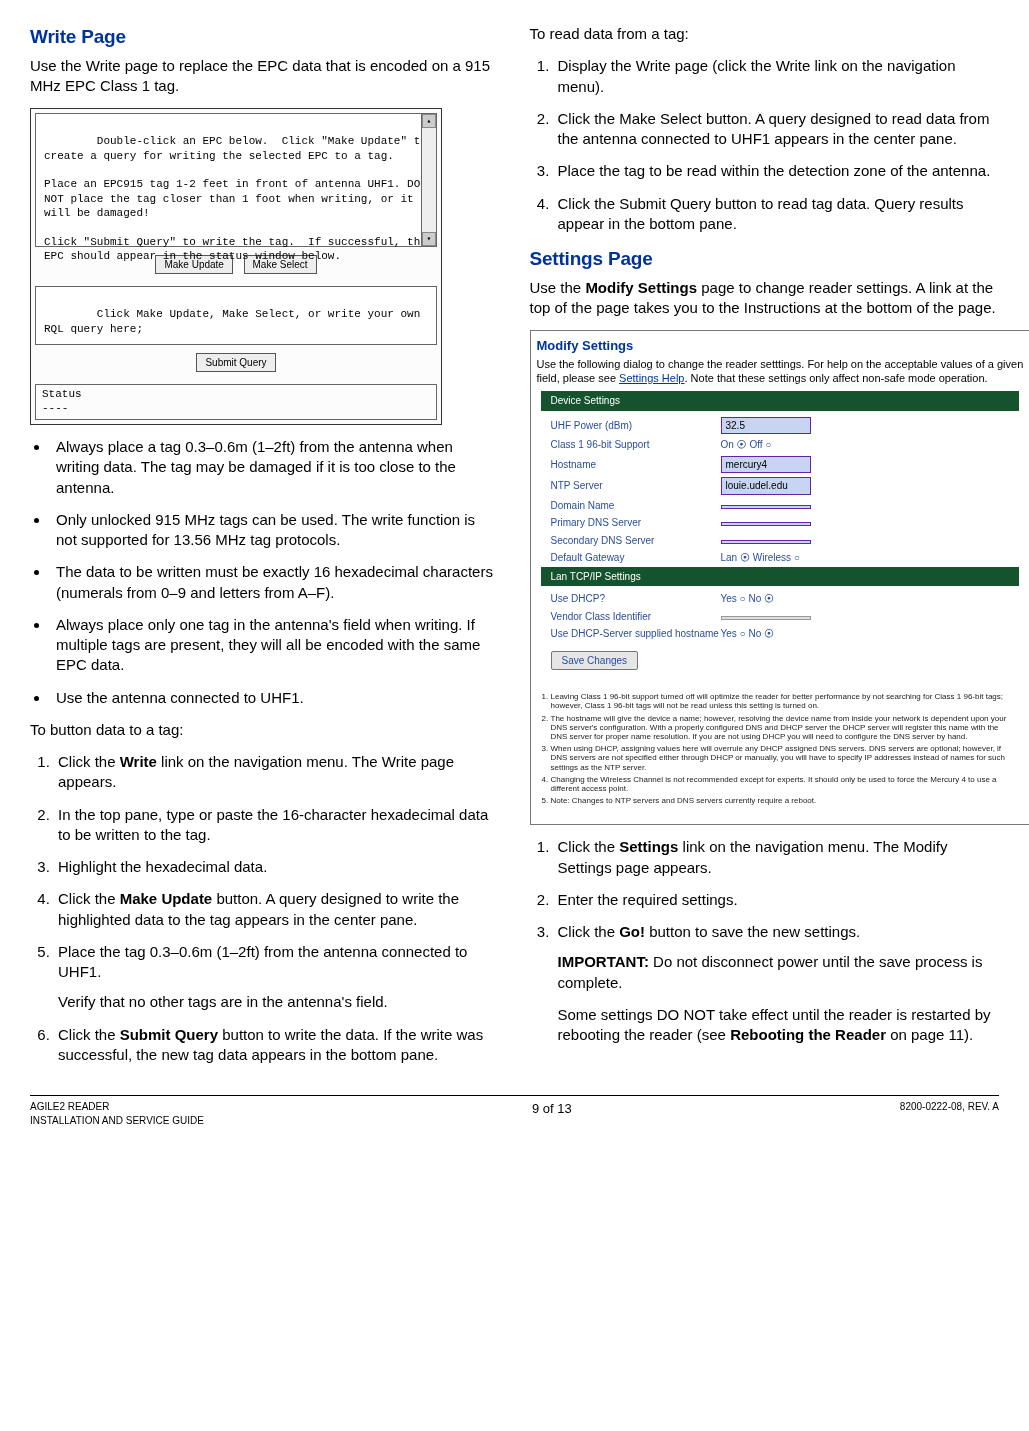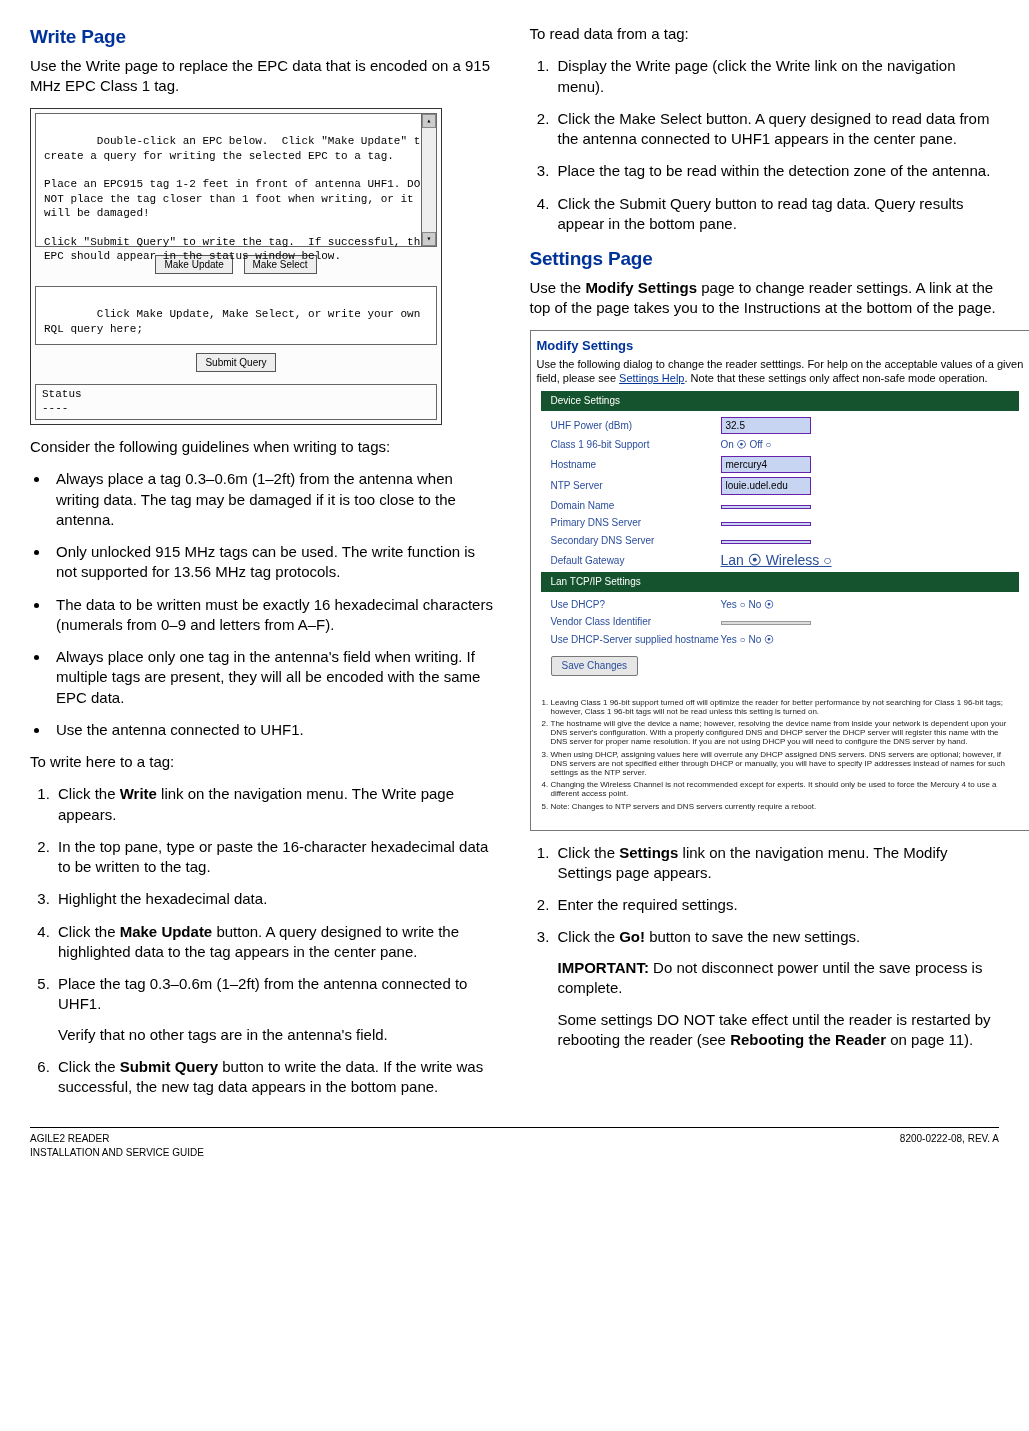--- a/index.html
+++ b/index.html
@@ -111,30 +111,29 @@
       <div class="pane" style="height:45px;">
         <span>Click Make Update, Make Select, or write your own RQL query here;</span>
       </div>
       <div class="btn-row">
         <span class="fake-btn">Submit Query</span>
       </div>
       <div class="status"><span>Status</span>
 <span>----</span></div>
     </div>
 
-    <p>Consider the following guidelines when writing to tags:</p>
     <ul class="bullets">
       <li>Always place a tag 0.3–0.6m (1–2ft) from the antenna when writing data. The tag may be damaged if it is too close to the antenna.</li>
       <li>Only unlocked 915 MHz tags can be used. The write function is not supported for 13.56 MHz tag protocols.</li>
       <li>The data to be written must be exactly 16 hexadecimal characters (numerals from 0–9 and letters from A–F).</li>
       <li>Always place only one tag in the antenna's field when writing. If multiple tags are present, they will all be encoded with the same EPC data.</li>
       <li> Use the antenna connected to UHF1.</li>
     </ul>
 
-    <p>To write here to a tag:</p>
+    <p>To button data to a tag:</p>
     <ol class="num">
       <li><span>Click the </span><b>Write</b><span> link on the navigation menu. The Write page appears.</span></li>
       <li><span>In the top pane, type or paste the 16-character hexadecimal data to be written to the tag.</span></li>
       <li><span>Highlight the hexadecimal data.</span></li>
       <li><span>Click the </span><b>Make Update</b><span> button. A query designed to write the highlighted data to the tag appears in the center pane.</span></li>
       <li><span>Place the tag 0.3–0.6m (1–2ft) from the antenna connected to UHF1.</span>
         <p class="sub">Verify that no other tags are in the antenna's field.</p>
       </li>
       <li><span>Click the </span><b>Submit Query</b><span> button to write the data. If the write was successful, the new tag data appears in the bottom pane.</span></li>
     </ol>
@@ -182,21 +181,21 @@
           <div class="frow">
             <div class="lab">Primary DNS Server</div>
             <div class="val"><span class="finput"></span></div>
           </div>
           <div class="frow">
             <div class="lab">Secondary DNS Server</div>
             <div class="val"><span class="finput"></span></div>
           </div>
           <div class="frow">
             <div class="lab">Default Gateway</div>
-            <div class="val" style="font-size: 14px; color: rgb(42, 77, 156); text-decoration: underline;">Lan ⦿  Wireless ○</div>
+            <div class="val" style="font-size: 10px; color: rgb(42, 77, 156);">Lan ⦿  Wireless ○</div>
           </div>
         </div>
       <div class="sect-hd">Lan TCP/IP Settings</div>
       <div id="lan-rows">
           <div class="frow">
             <div class="lab">Use DHCP?</div>
             <div class="val" style="font-size: 10px; color: rgb(42, 77, 156);">Yes ○  No ⦿</div>
           </div>
           <div class="frow">
             <div class="lab">Vendor Class Identifier</div>
@@ -226,14 +225,15 @@
       </li>
     </ol>
   </div>
 </div>
 
 <div class="footer">
   <div>
     <div>AGILE2 READER</div>
     <div>INSTALLATION AND SERVICE GUIDE</div>
   </div>
+  <div class="c">9 of 13</div>
   <div>8200-0222-08, REV. A</div>
 </div>
 
 </body></html>

